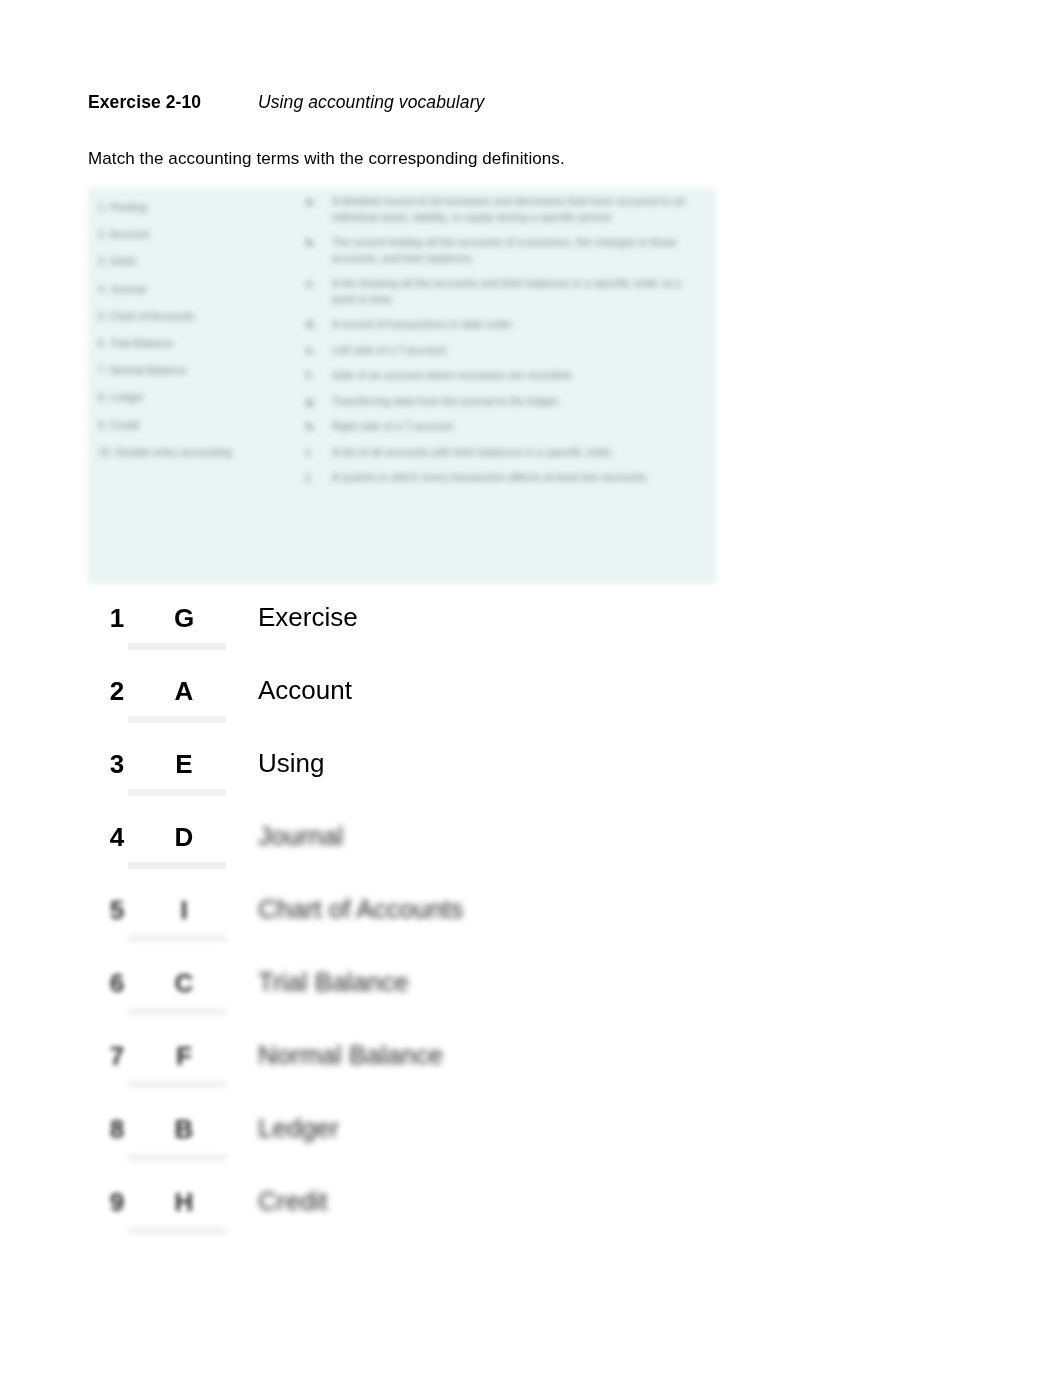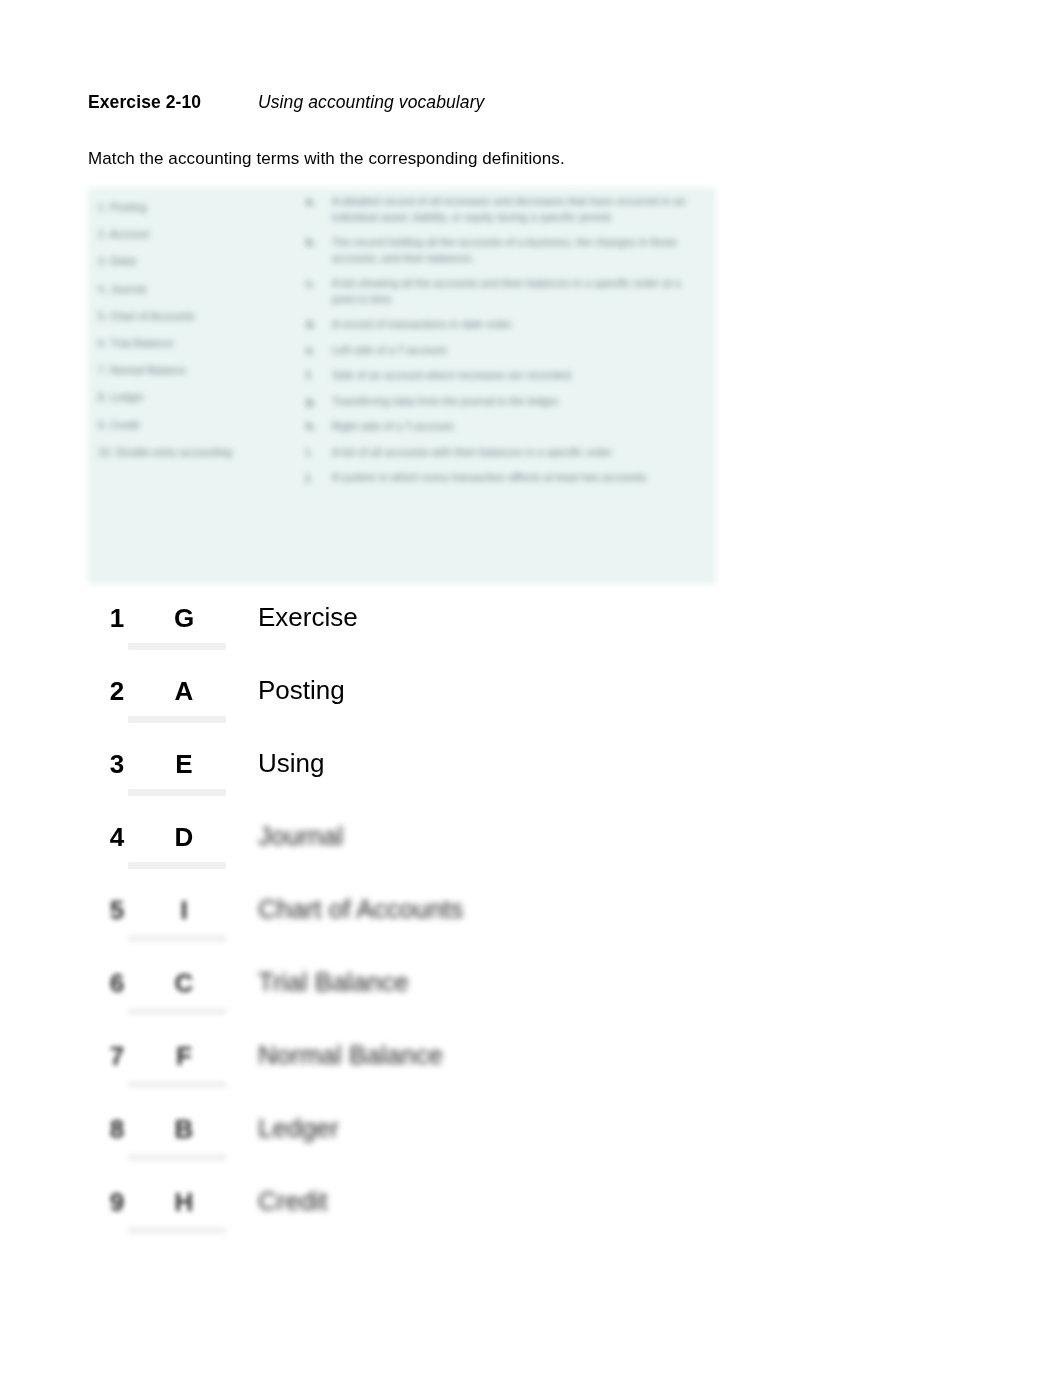--- a/index.html
+++ b/index.html
@@ -249,21 +249,21 @@
       <div class="answer-row">
         <div class="a-num">1</div>
         <div class="a-letter">G</div>
         <div class="a-rule"></div>
         <div class="a-term">Exercise</div>
       </div>
       <div class="answer-row">
         <div class="a-num">2</div>
         <div class="a-letter">A</div>
         <div class="a-rule"></div>
-        <div class="a-term">Posting</div>
+        <div class="a-term">Account</div>
       </div>
       <div class="answer-row">
         <div class="a-num">3</div>
         <div class="a-letter">E</div>
         <div class="a-rule"></div>
         <div class="a-term">Using</div>
       </div>
       <div class="answer-row">
         <div class="a-num">4</div>
         <div class="a-letter">D</div>

